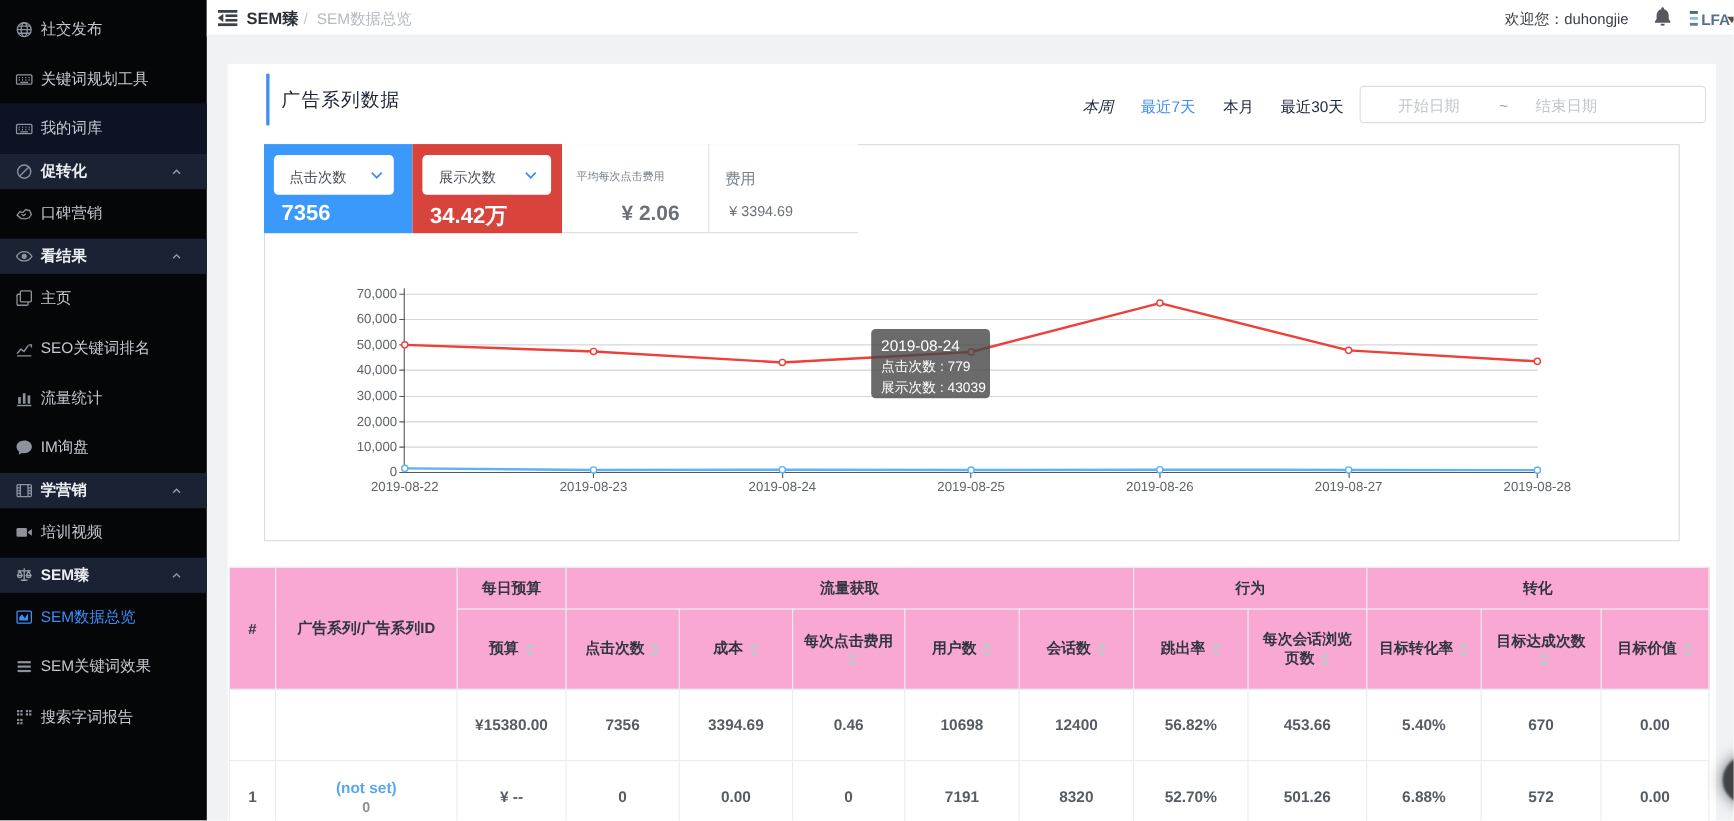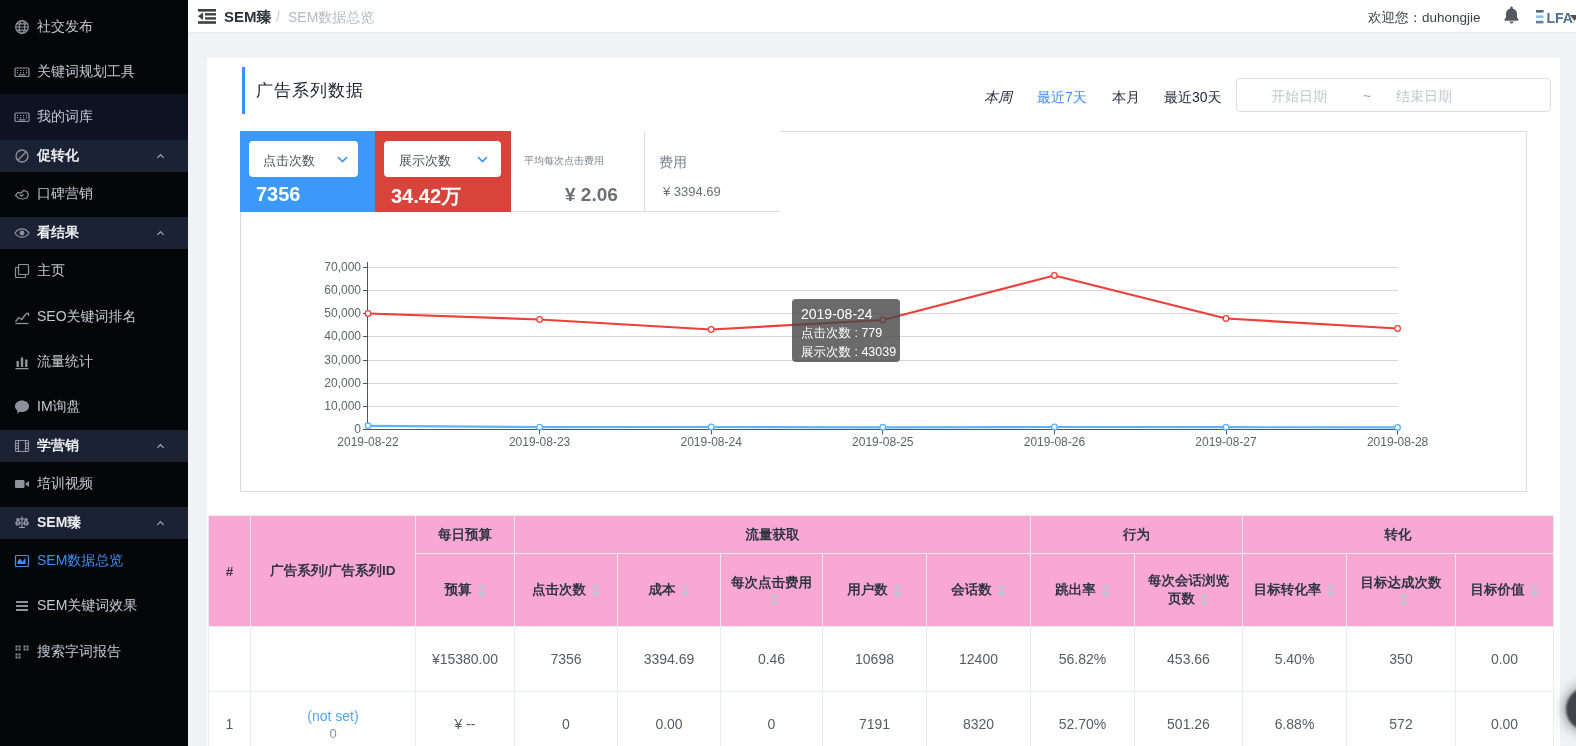--- a/index.html
+++ b/index.html
@@ -24,21 +24,21 @@
 
 #widget { left:240px; top:131px; width:1287px; height:361px; border:1px solid #d8dbdf; background:#fff; }
 
 
 #dtable { border-collapse:collapse; table-layout:fixed; width:1345px; background:#fff; }
 #dtable th, #dtable td { border:1px solid #e9ecef; text-align:center; vertical-align:middle; }
 #dtable th { background:#f9a8d4; font-size:13.5px; color:#303540; font-weight:bold; }
 #dtable td { font-size:14px; color:#565c63; background:#fff; }
 #dtable tr.hr1 th { height:38px; }
 #dtable tr.hr2 th { height:73px; }
-#dtable tr.br td { height:65px; }
+#dtable tr.br td { height:65px;font-weight:bold; }
 .sorter { display:inline-block; vertical-align:middle; margin-left:5px; }
 </style>
 </head>
 <body>
 <div class="abs" id="sidebar">
 <div style="height:4px"></div>
 <div class="mi"><svg viewBox="0 0 16 16" fill="none" stroke="#8d939d" stroke-width="1.2">
         <circle cx="8" cy="8" r="6.3"></circle>
         <ellipse cx="8" cy="8" rx="2.8" ry="6.3"></ellipse>
         <path d="M1.7 8h12.6M2.6 4.8h10.8M2.6 11.2h10.8"></path>
@@ -336,21 +336,21 @@
           <td></td>
           <td>¥15380.00</td>
           <td>7356</td>
           <td>3394.69</td>
           <td>0.46</td>
           <td>10698</td>
           <td>12400</td>
           <td>56.82%</td>
           <td>453.66</td>
           <td>5.40%</td>
-          <td>350</td>
+          <td>670</td>
           <td>0.00</td>
 </tr>
 <tr class="br">
 <td>1</td>
           <td>
             <div style="color:#58a7ef;">(not set)</div>
             <div style="color:#8a9097;font-size:13px;margin-top:2px;">0</div>
           </td>
           <td>¥ --</td>
           <td>0</td>

